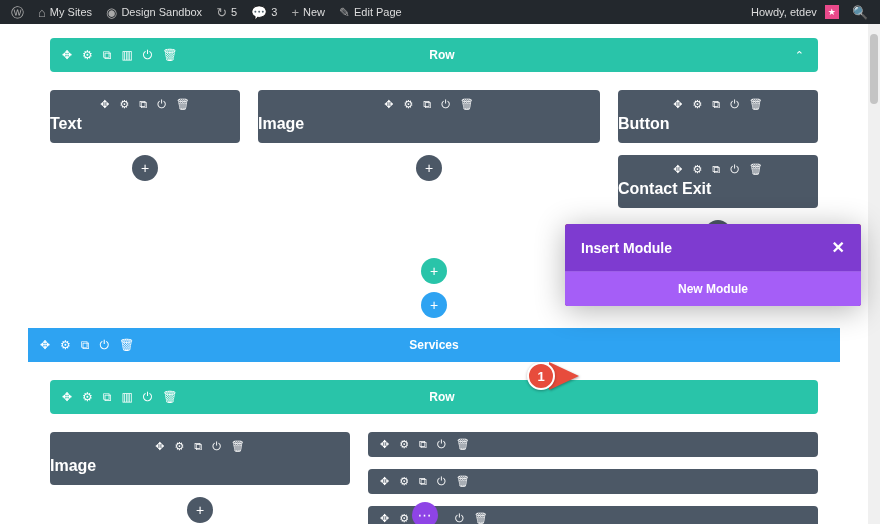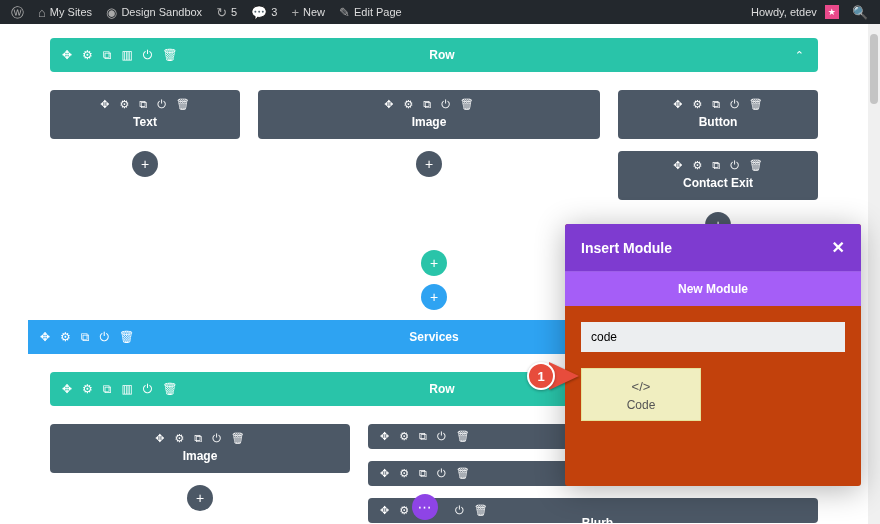--- a/index.html
+++ b/index.html
@@ -27,21 +27,21 @@
   .section-bar { background:#2ea3f2; color:#fff; height:34px; display:flex; align-items:center; position:relative; }
   .section-tools { display:flex; gap:10px; padding-left:12px; font-size:12px; }
   .section-title { position:absolute; left:0; right:0; text-align:center; font-size:12px; font-weight:600; pointer-events:none; }
 
   
   .module-grid { display:flex; gap:18px; padding:18px 22px 6px 22px; }
   .col { flex:1; display:flex; flex-direction:column; align-items:center; }
   .col.narrow { flex:0 0 200px; }
   .module { background:#4c5866; color:#fff; border-radius:4px; width:100%; position:relative; padding:8px 0 10px 0; }
   .module .mod-tools { display:flex; justify-content:center; gap:10px; font-size:11px; }
-  .module .mod-label { text-align:center; font-size:12px; font-weight:600; margin-top:4px; }
+  .module .mod-label { font-size:16px; font-weight:600; margin-top:4px; }
   .module.slim { padding:6px 0; }
   .module.slim .mod-tools { justify-content:flex-start; padding-left:12px; }
   .module.slim .mod-label { position:absolute; left:9px; right:0; top:6px; margin:12px; pointer-events:none; }
 
   .add-circle { width:26px; height:26px; border-radius:50%; background:#4c5866; color:#fff; display:flex; align-items:center; justify-content:center; font-size:14px; margin-top:12px; cursor:pointer; }
   .add-circle.teal { background:#29c4a9; }
   .add-circle.blue { background:#2ea3f2; }
   .add-circle.center { margin:6px auto 10px auto; }
 
   .ico { display:inline-block; cursor:pointer; color:#fff; }
@@ -267,25 +267,18 @@
 </div>
 
 <div class="popup">
   <div class="popup-head">
     <span>Insert Module</span>
     <span class="ico" style="font-size:16px;">✕</span>
   </div>
   <div class="popup-tabs">
     <div class="popup-tab active">New Module</div>
   </div>
-  <div class="popup-body">
-    <input class="popup-search" value="code" style="">
-    <div class="module-result">
-      <div class="res-ico">&lt;/&gt;</div>
-      <div class="res-label">Code</div>
-    </div>
-  </div>
 </div>
 
 <div class="anno">
   <div class="anno-bubble">1</div>
   <div class="anno-arrow"></div>
 </div>
 
 </body></html>

